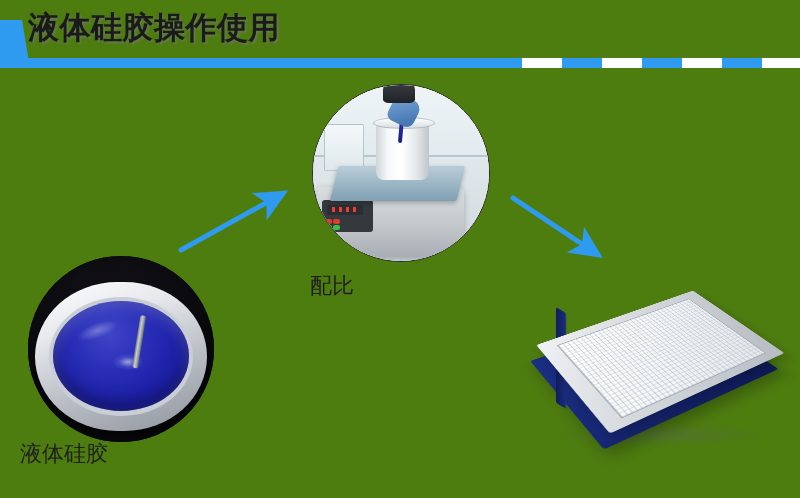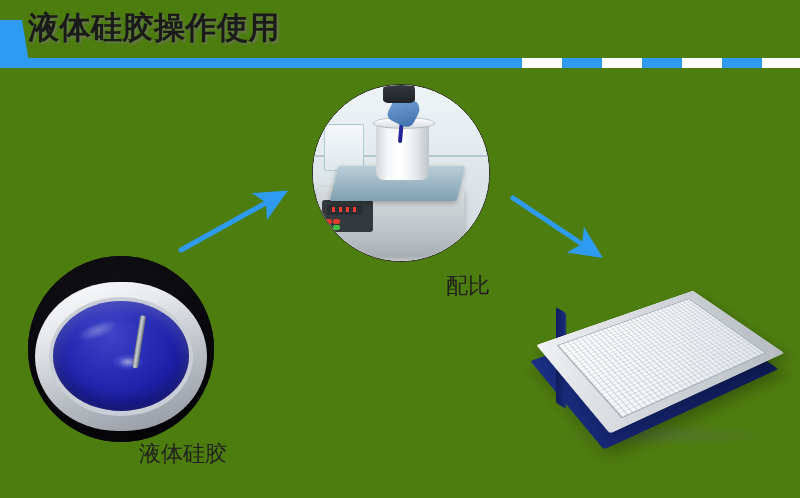--- a/index.html
+++ b/index.html
@@ -380,23 +380,23 @@
   .arrow-1 { left: 175px; top: 112px; }
   .arrow-2 { left: 505px; top: 118px; }
 
   
   .caption {
     position: absolute;
     font-size: 22px;
     color: #1f1f1f;
     line-height: 28px;
     white-space: nowrap;
-    text-align: right;
-  }
-  .cap-silicone { left: 41px; top: 368px; width: 186px; }
+    text-align: left;
+  }
+  .cap-silicone { left: 20px; top: 368px; width: 186px; }
   .cap-ratio    { left: 310px; top: 200px; width: 180px; }
   .cap-use      { left: 575px; top: 368px; width: 180px; }
 </style>
 </head>
 <body>
 
 <div class="page">
 
   <div class="header">
 

